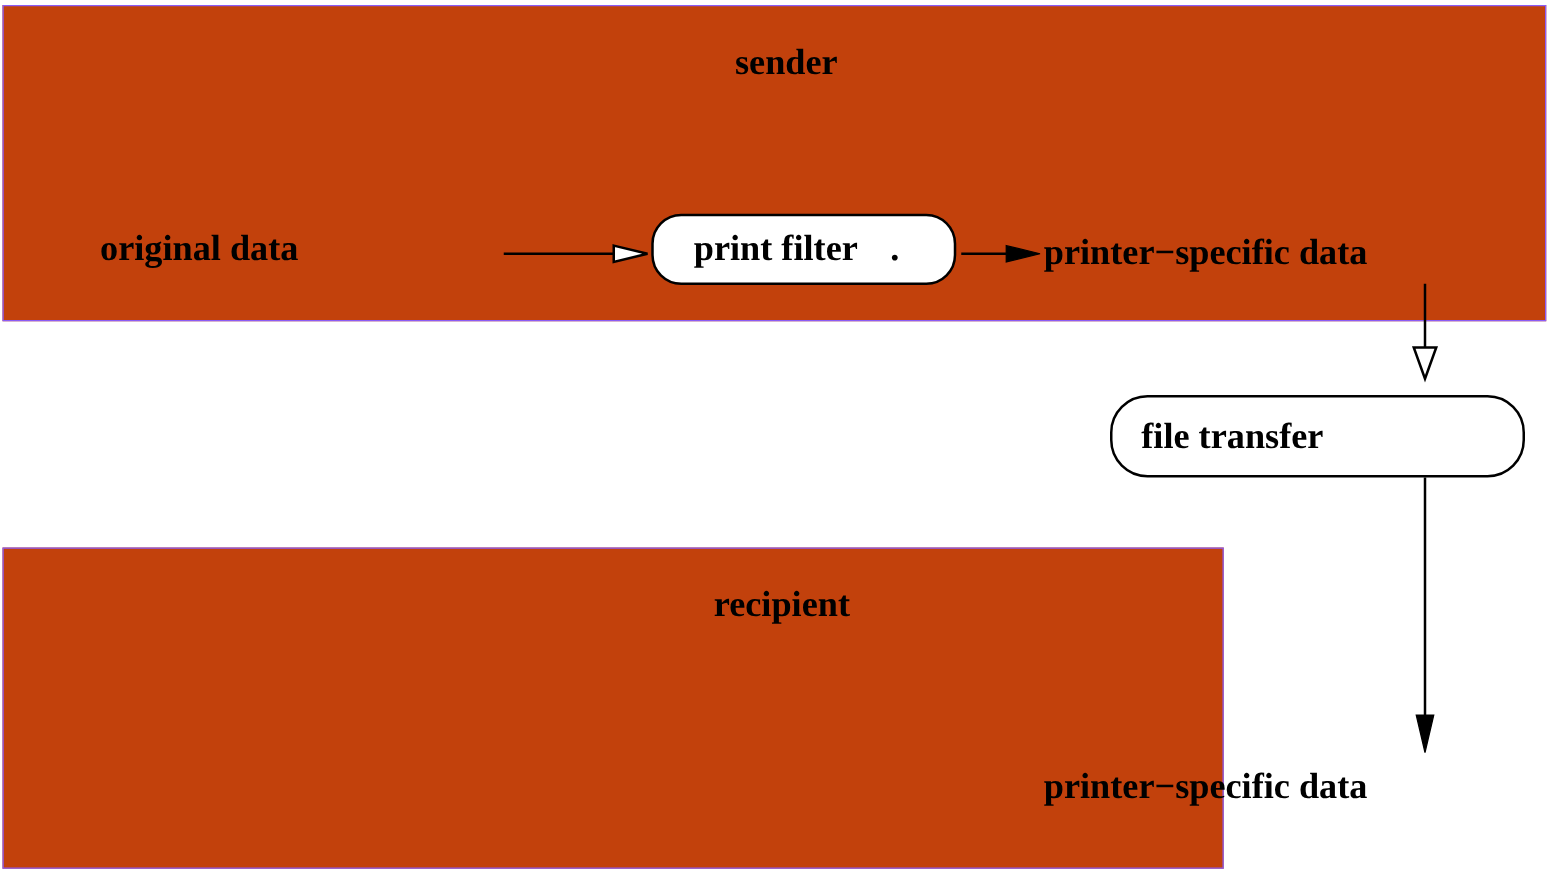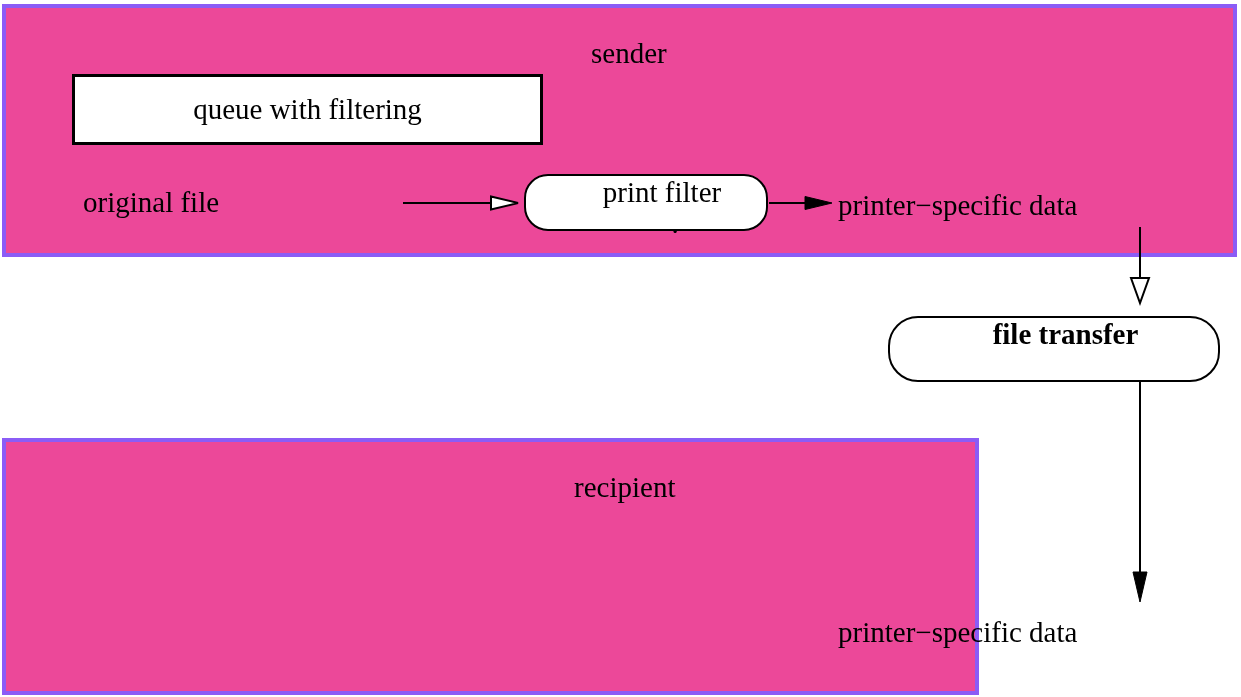--- a/index.html
+++ b/index.html
@@ -11,23 +11,24 @@
     position: relative;
     width: 1241px;
     height: 697px;
     background: #ffffff;
     font-family: "Liberation Serif", "DejaVu Serif", serif;
     color: #000000;
     overflow: hidden;
   }
   .box {
     position: absolute;
-    border: 4px solid #8b5cf6;
+    border: 1px solid #8b5cf6;
     box-sizing: border-box;
-    background: #ec4899;
+    background: #c2410c;
+    font-weight: bold;
   }
   .box--sender    { left: 2px;  top: 4px;   width: 1235px; height: 253px; }
   .box--recipient { left: 2px;  top: 438px; width: 977px; height: 257px; }
   .label {
     position: absolute;
     font-size: 29px;
     line-height: 1;
     white-space: nowrap;
     color: #000000;
   }
@@ -51,21 +52,20 @@
   }
   .pill {
     position: absolute;
     border: 2px solid #000000;
     box-sizing: border-box;
     background: #ffffff;
     display: flex;
     align-items: center;
     font-size: 29px;
     white-space: nowrap;
-    flex-direction: column;
   }
   .pill--print-filter {
     left: 518px; top: 166px;           
     width: 244px; height: 57px;
     border-radius: 24px;
     padding-left: 32px;
   }
   .pill--file-transfer {
     left: 888px; top: 316px;           
     width: 332px; height: 66px;
@@ -90,25 +90,22 @@
   .arrows .filled { fill: #000000; stroke: #000000; stroke-width: 1; }
 </style>
 </head>
 <body>
 
 <div class="canvas">
 
   <div class="box box--sender">
     <div class="label label--sender">sender</div>
 
-    <div class="queue-box">
-      <span>queue with filtering</span>
-    </div>
 
-    <div class="label label--original">original file</div>
+    <div class="label label--original">original data</div>
 
     <div class="pill pill--print-filter">
       <span>print filter</span>
       <span class="pill-dot">.</span>
     </div>
 
     <div class="label label--ps-top">printer−specific data</div>
   </div>
 
   <div class="pill pill--file-transfer">

